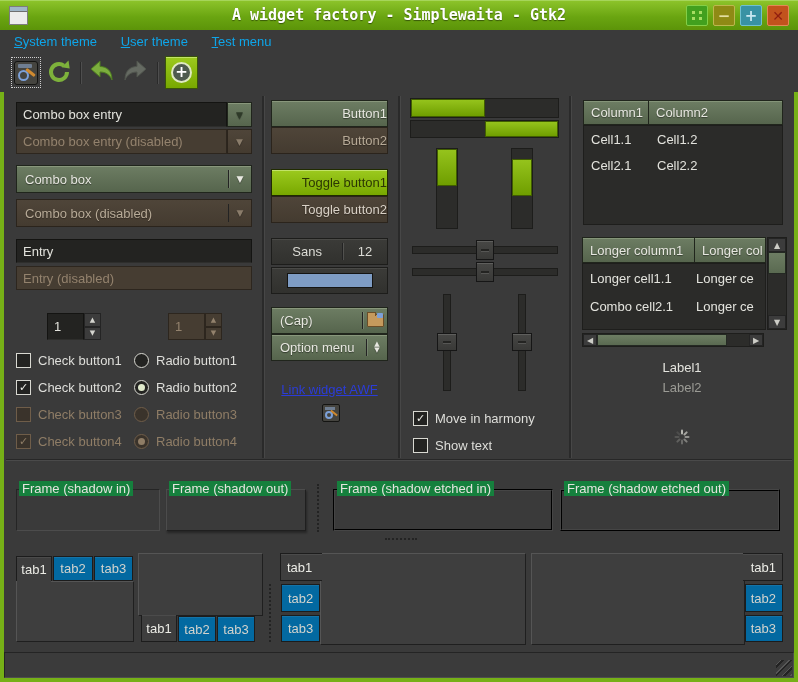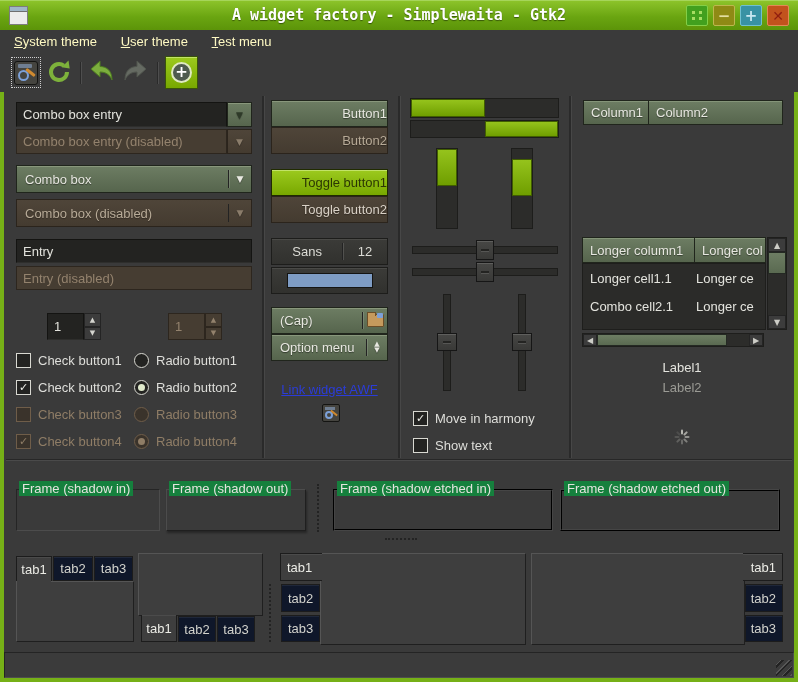--- a/index.html
+++ b/index.html
@@ -16,21 +16,21 @@
     display:flex;align-items:center;justify-content:center;font-family:"DejaVu Sans",sans-serif;font-weight:bold}
   #wb-dots{left:686px;background:#42a01e;border:1px solid #83cf47}
   #wb-dots .dotgrid{width:10px;height:10px;display:grid;grid-template-columns:1fr 1fr;gap:3px}
   #wb-dots .dotgrid i{width:3px;height:3px;background:#a5dc62}
   #wb-min{left:713px;background:#8f8a15;border:1px solid #bdb74e;color:#e3deA0;font-size:15px}
   #wb-max{left:740px;background:#3892a4;border:1px solid #6fc0d0;color:#c9e8f1;font-size:15px}
   #wb-close{left:767px;background:#c2531d;border:1px solid #e28a55;color:#8f1d10;font-size:14px}
   #winicon{left:9px;top:5px;width:19px;height:19px;background:#ececec;border:1px solid #7d7d7d;box-sizing:border-box}
   #winicon i{display:block;height:4px;background:#9fb6c8;border-bottom:1px solid #6f6f6f}
   #menubar{left:0;top:30px;width:798px;height:26px;background:#3a3a3a}
-  .menuitem{display:inline-block;padding:4px 10px;color:#fef9c3}
+  .menuitem{display:inline-block;padding:4px 10px;color:#0ea5e9}
   .u{text-decoration:underline}
   #toolbar{left:0;top:56px;width:798px;height:36px;background:#3a3a3a}
   .tsep{top:62px;width:1px;height:22px;background:#2a2a2a;box-shadow:1px 0 0 #4e4e4e}
   
   .sagebtn{background:linear-gradient(#6d7d63,#56654d);border:1px solid #20251c;
     box-shadow:inset 0 1px 0 rgba(170,185,155,.45);color:#e7e7e0;text-shadow:0 1px 1px rgba(0,0,0,.45);box-sizing:border-box}
   .brownbtn{background:linear-gradient(#4f4539,#443b30);border:1px solid #2b241c;color:#b7aa97;
     text-shadow:0 1px 1px rgba(0,0,0,.35);box-sizing:border-box}
   .greenbtn{background:linear-gradient(#9cca1e,#78a800);border:1px solid #202b00;
     box-shadow:inset 0 1px 0 rgba(225,245,165,.55);color:#2c3703;box-sizing:border-box}
@@ -79,21 +79,21 @@
            color:#d5d5cf;font:6px "DejaVu Sans",sans-serif;box-sizing:border-box}
   .spin.dis .spinbtn{background:#463d32;color:#93826d;border-color:#2d261e}
   
   .frame{box-sizing:border-box}
   .framelabel{position:absolute;top:-9px;left:2px;background:#15803d;padding:0 3px;color:#e4e4de;white-space:nowrap}
   .f-in{border:1px solid;border-color:#252525 #4c4c4c #4c4c4c #252525}
   .f-out{border:1px solid;border-color:#4c4c4c #1f1f1f #1f1f1f #4c4c4c;box-shadow:1px 2px 2px rgba(0,0,0,.35)}
   .f-etchin{border:2px groove #454545}
   .f-etchout{border:2px ridge #454545}
   
-  .tab{background:#0f172a;border:1px solid #1c1c1c;box-shadow:inset 0 1px 0 rgba(255,255,255,.07);
+  .tab{background:#0369a1;border:1px solid #1c1c1c;box-shadow:inset 0 1px 0 rgba(255,255,255,.07);
        color:#d3d3cd;display:flex;align-items:center;justify-content:center;box-sizing:border-box}
   .tab.active{background:#3e3e3e;color:#ececе6;color:#ecece6}
   .nbbody{background:#3e3e3e;border:1px solid #555;border-bottom-color:#1f1f1f;border-right-color:#1f1f1f;box-sizing:border-box}
   
   #statusbar{left:4px;top:652px;width:790px;height:26px;background:#3b3b3b;box-sizing:border-box;
     border:1px solid;border-color:#242424 #4e4e4e #4e4e4e #242424}
   #grip{right:1px;bottom:1px;width:16px;height:16px;
     background:repeating-linear-gradient(135deg,transparent 0 3px,#565656 3px 4px,#232323 4px 6px)}
   .link{color:#2b3cd8;text-decoration:underline}
   #appbg{left:4px;top:30px;width:790px;height:648px;background:#3a3a3a}
@@ -364,20 +364,30 @@
   </div>
 
   <div class="abs" style="left:583px;top:100px;width:200px;height:125px">
     <div class="cc" style="height:25px">
       <div class="th" style="width:66px;height:25px">
           <span>Column1</span>
         </div>
       <div class="th" style="flex:1;height:25px;border-left:none">
           <span>Column2</span>
         </div>
+    </div>
+    <div class="treebody" style="height:100px">
+      <div class="trow">
+        <span style="width:66px;padding-left:7px;box-sizing:border-box">Cell1.1</span>
+        <span style="padding-left:7px">Cell1.2</span>
+      </div>
+      <div class="trow">
+        <span style="width:66px;padding-left:7px;box-sizing:border-box">Cell2.1</span>
+        <span style="padding-left:7px">Cell2.2</span>
+      </div>
     </div>
   </div>
 
   <div class="abs" style="left:582px;top:237px;width:184px;height:93px">
     <div class="cc" style="height:26px">
       <div class="th" style="width:113px;height:26px;white-space:nowrap;overflow:hidden">
           <span>Longer column1</span>
         </div>
       <div class="th" style="flex:1;height:26px;border-left:none;white-space:nowrap;overflow:hidden">
           <span>Longer col</span>

